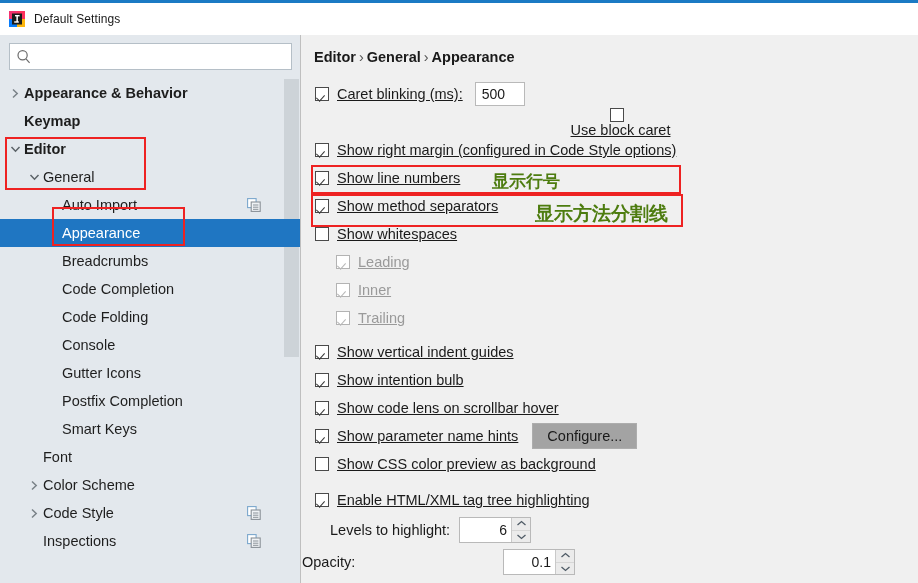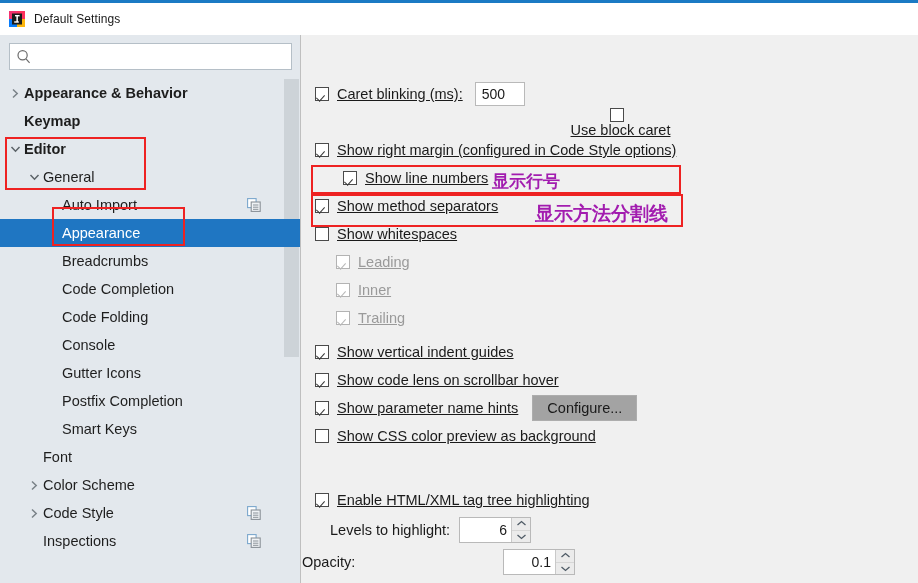--- a/index.html
+++ b/index.html
@@ -249,21 +249,21 @@
 
   
   .redbox {
     position: absolute;
     border: 2.5px solid #ee2222;
     box-sizing: border-box;
     pointer-events: none;
   }
   .zh {
     position: absolute;
-    color: #a21caf;
+    color: #4d7c0f;
     font-weight: bold;
     font-family: "DejaVu Sans", sans-serif;
     white-space: nowrap;
   }
 </style>
 </head>
 <body>
 
 <div id="app">
 
@@ -406,36 +406,37 @@
               <line x1="6" y1="7" x2="11.4" y2="7" stroke="#8a9198" stroke-width="1"></line>
               <line x1="6" y1="9.2" x2="11.4" y2="9.2" stroke="#8a9198" stroke-width="1"></line>
               <line x1="6" y1="11.3" x2="11.4" y2="11.3" stroke="#8a9198" stroke-width="1"></line>
             </svg></span>
         </div>
       </div>
   </div>
 
   <div class="panel">
 
+    <div class="breadcrumb" id="breadcrumb"><span>Editor</span><span class="sep">›</span><span>General</span><span class="sep">›</span><span>Appearance</span></div>
 
     <div class="options" id="options">
         <div class="opt-row" style="padding-left: 13px;">
           <span class="cbx checked"></span>
           <span class="opt-label">Caret blinking (ms):</span>
           <input type="text" class="txtfield" value="500" style="width: 50px; margin-left: 12px;">
         </div>
         <div class="opt-row" style="padding-left: 13px; flex-direction: column;">
           <span class="cbx"></span>
           <span class="opt-label">Use block caret</span>
         </div>
         <div class="opt-row" style="padding-left: 13px;">
           <span class="cbx checked"></span>
           <span class="opt-label">Show right margin (configured in Code Style options)</span>
         </div>
-        <div class="opt-row" style="padding-left: 13px; margin-left: 28px;">
+        <div class="opt-row" style="padding-left: 13px;">
           <span class="cbx checked"></span>
           <span class="opt-label">Show line numbers</span>
         </div>
         <div class="opt-row" style="padding-left: 13px;">
           <span class="cbx checked"></span>
           <span class="opt-label">Show method separators</span>
         </div>
         <div class="opt-row" style="padding-left: 13px;">
           <span class="cbx"></span>
           <span class="opt-label">Show whitespaces</span>
@@ -448,20 +449,24 @@
           <span class="cbx checked disabled"></span>
           <span class="opt-label">Inner</span>
         </div>
         <div class="opt-row disabled" style="padding-left: 34px;">
           <span class="cbx checked disabled"></span>
           <span class="opt-label">Trailing</span>
         </div>
         <div class="opt-row" style="padding-left: 13px; margin-top: 6px;">
           <span class="cbx checked"></span>
           <span class="opt-label">Show vertical indent guides</span>
+        </div>
+        <div class="opt-row" style="padding-left: 13px;">
+          <span class="cbx checked"></span>
+          <span class="opt-label">Show intention bulb</span>
         </div>
         <div class="opt-row" style="padding-left: 13px;">
           <span class="cbx checked"></span>
           <span class="opt-label">Show code lens on scrollbar hover</span>
         </div>
         <div class="opt-row" style="padding-left: 13px;">
           <span class="cbx checked"></span>
           <span class="opt-label">Show parameter name hints</span>
           <button class="btn" style="margin-left: 14px;">Configure...</button>
         </div>

